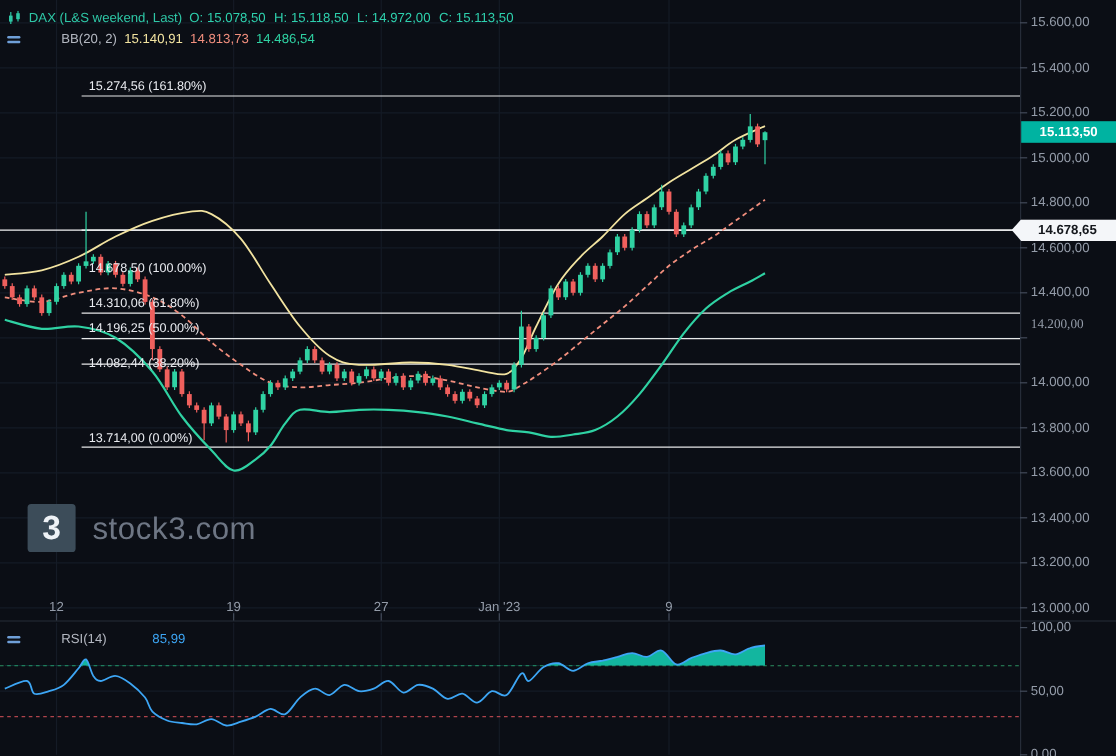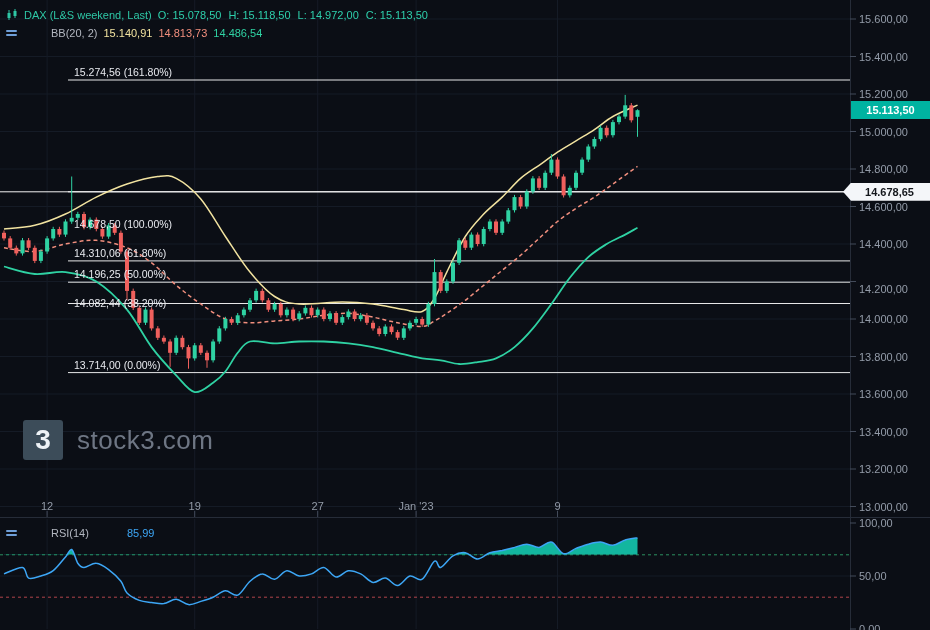--- a/index.html
+++ b/index.html
@@ -375,21 +375,21 @@
     </div>
 
   <div class="overlay" id="y-axis">
       <div class="y-label" style="top: 13px;">15.600,00</div>
       <div class="y-label" style="top: 50.5px;">15.400,00</div>
       <div class="y-label" style="top: 88px;">15.200,00</div>
       <div class="y-label" style="top: 125.5px;">15.000,00</div>
       <div class="y-label" style="top: 163px;">14.800,00</div>
       <div class="y-label" style="top: 200.5px;">14.600,00</div>
       <div class="y-label" style="top: 238px;">14.400,00</div>
-      <div class="y-label" style="top: 283px;">14.200,00</div>
+      <div class="y-label" style="top: 264px; font-family: Liberation Serif, serif;">14.200,00</div>
       <div class="y-label" style="top: 313px;">14.000,00</div>
       <div class="y-label" style="top: 350.5px;">13.800,00</div>
       <div class="y-label" style="top: 388px;">13.600,00</div>
       <div class="y-label" style="top: 425.5px;">13.400,00</div>
       <div class="y-label" style="top: 463px;">13.200,00</div>
       <div class="y-label" style="top: 500.5px;">13.000,00</div>
       <div class="y-label" style="top: 517px;">100,00</div>
       <div class="y-label" style="top: 570px;">50,00</div>
       <div class="y-label" style="top: 623px;">0,00</div>
     </div>

